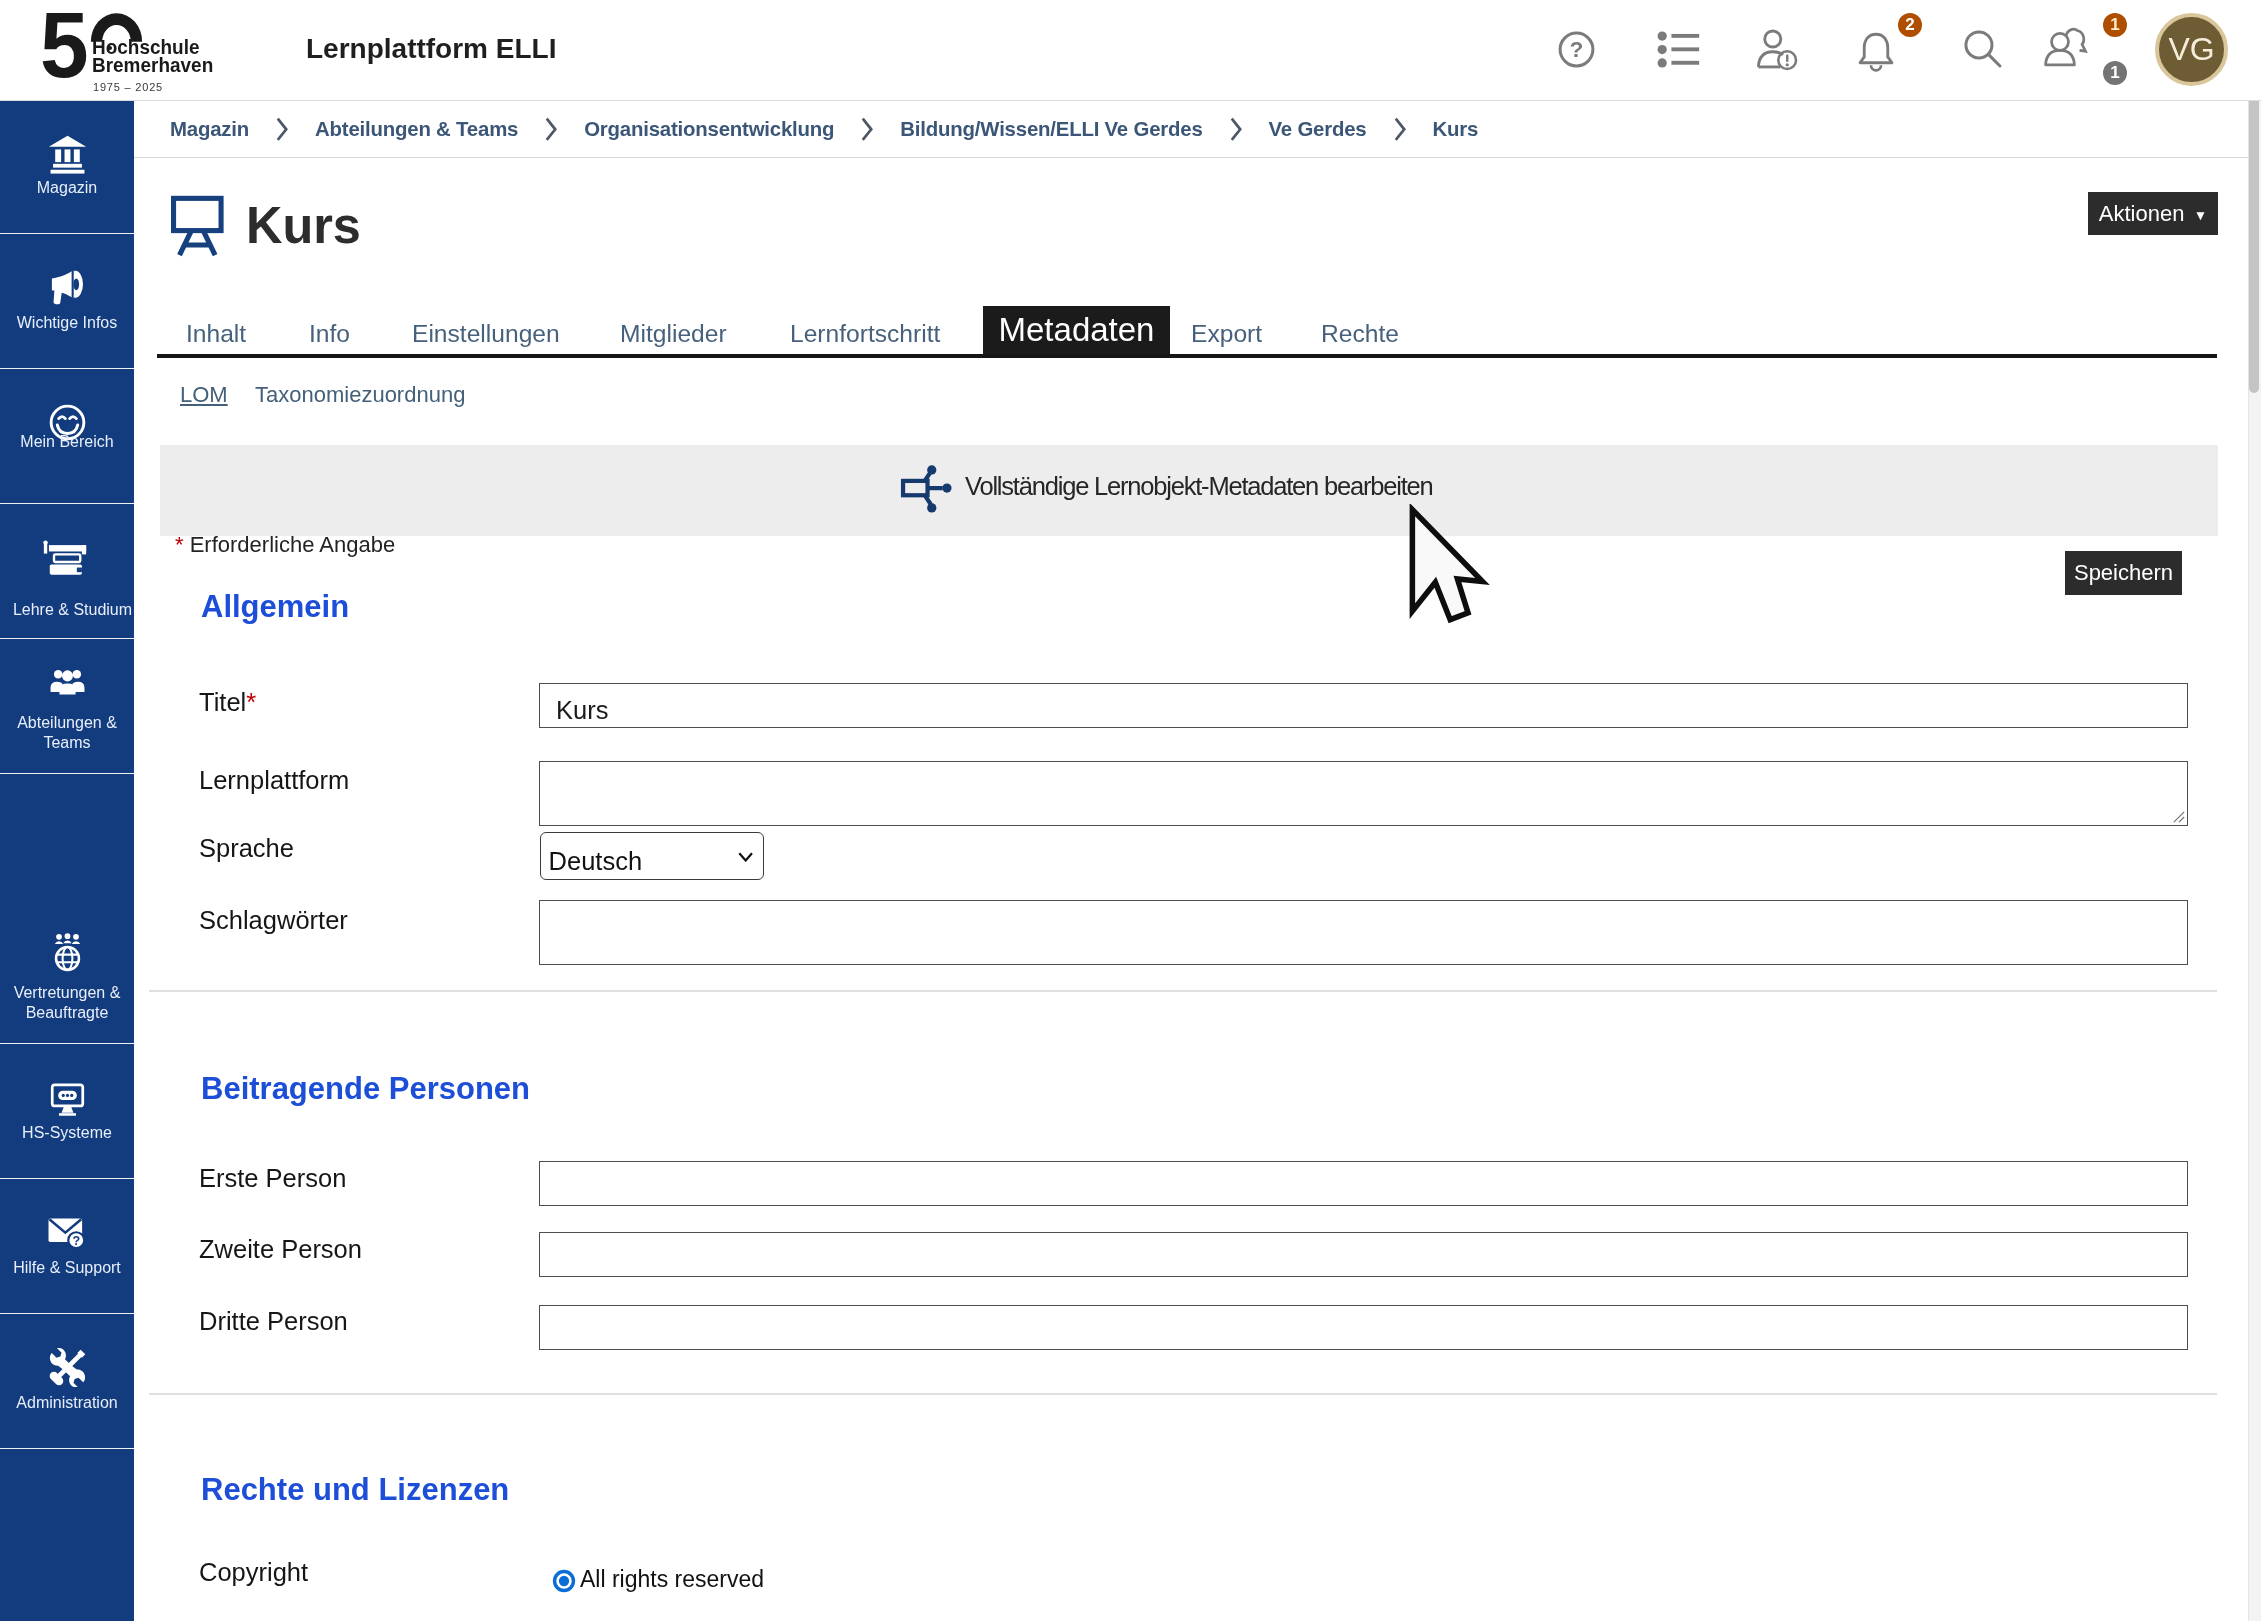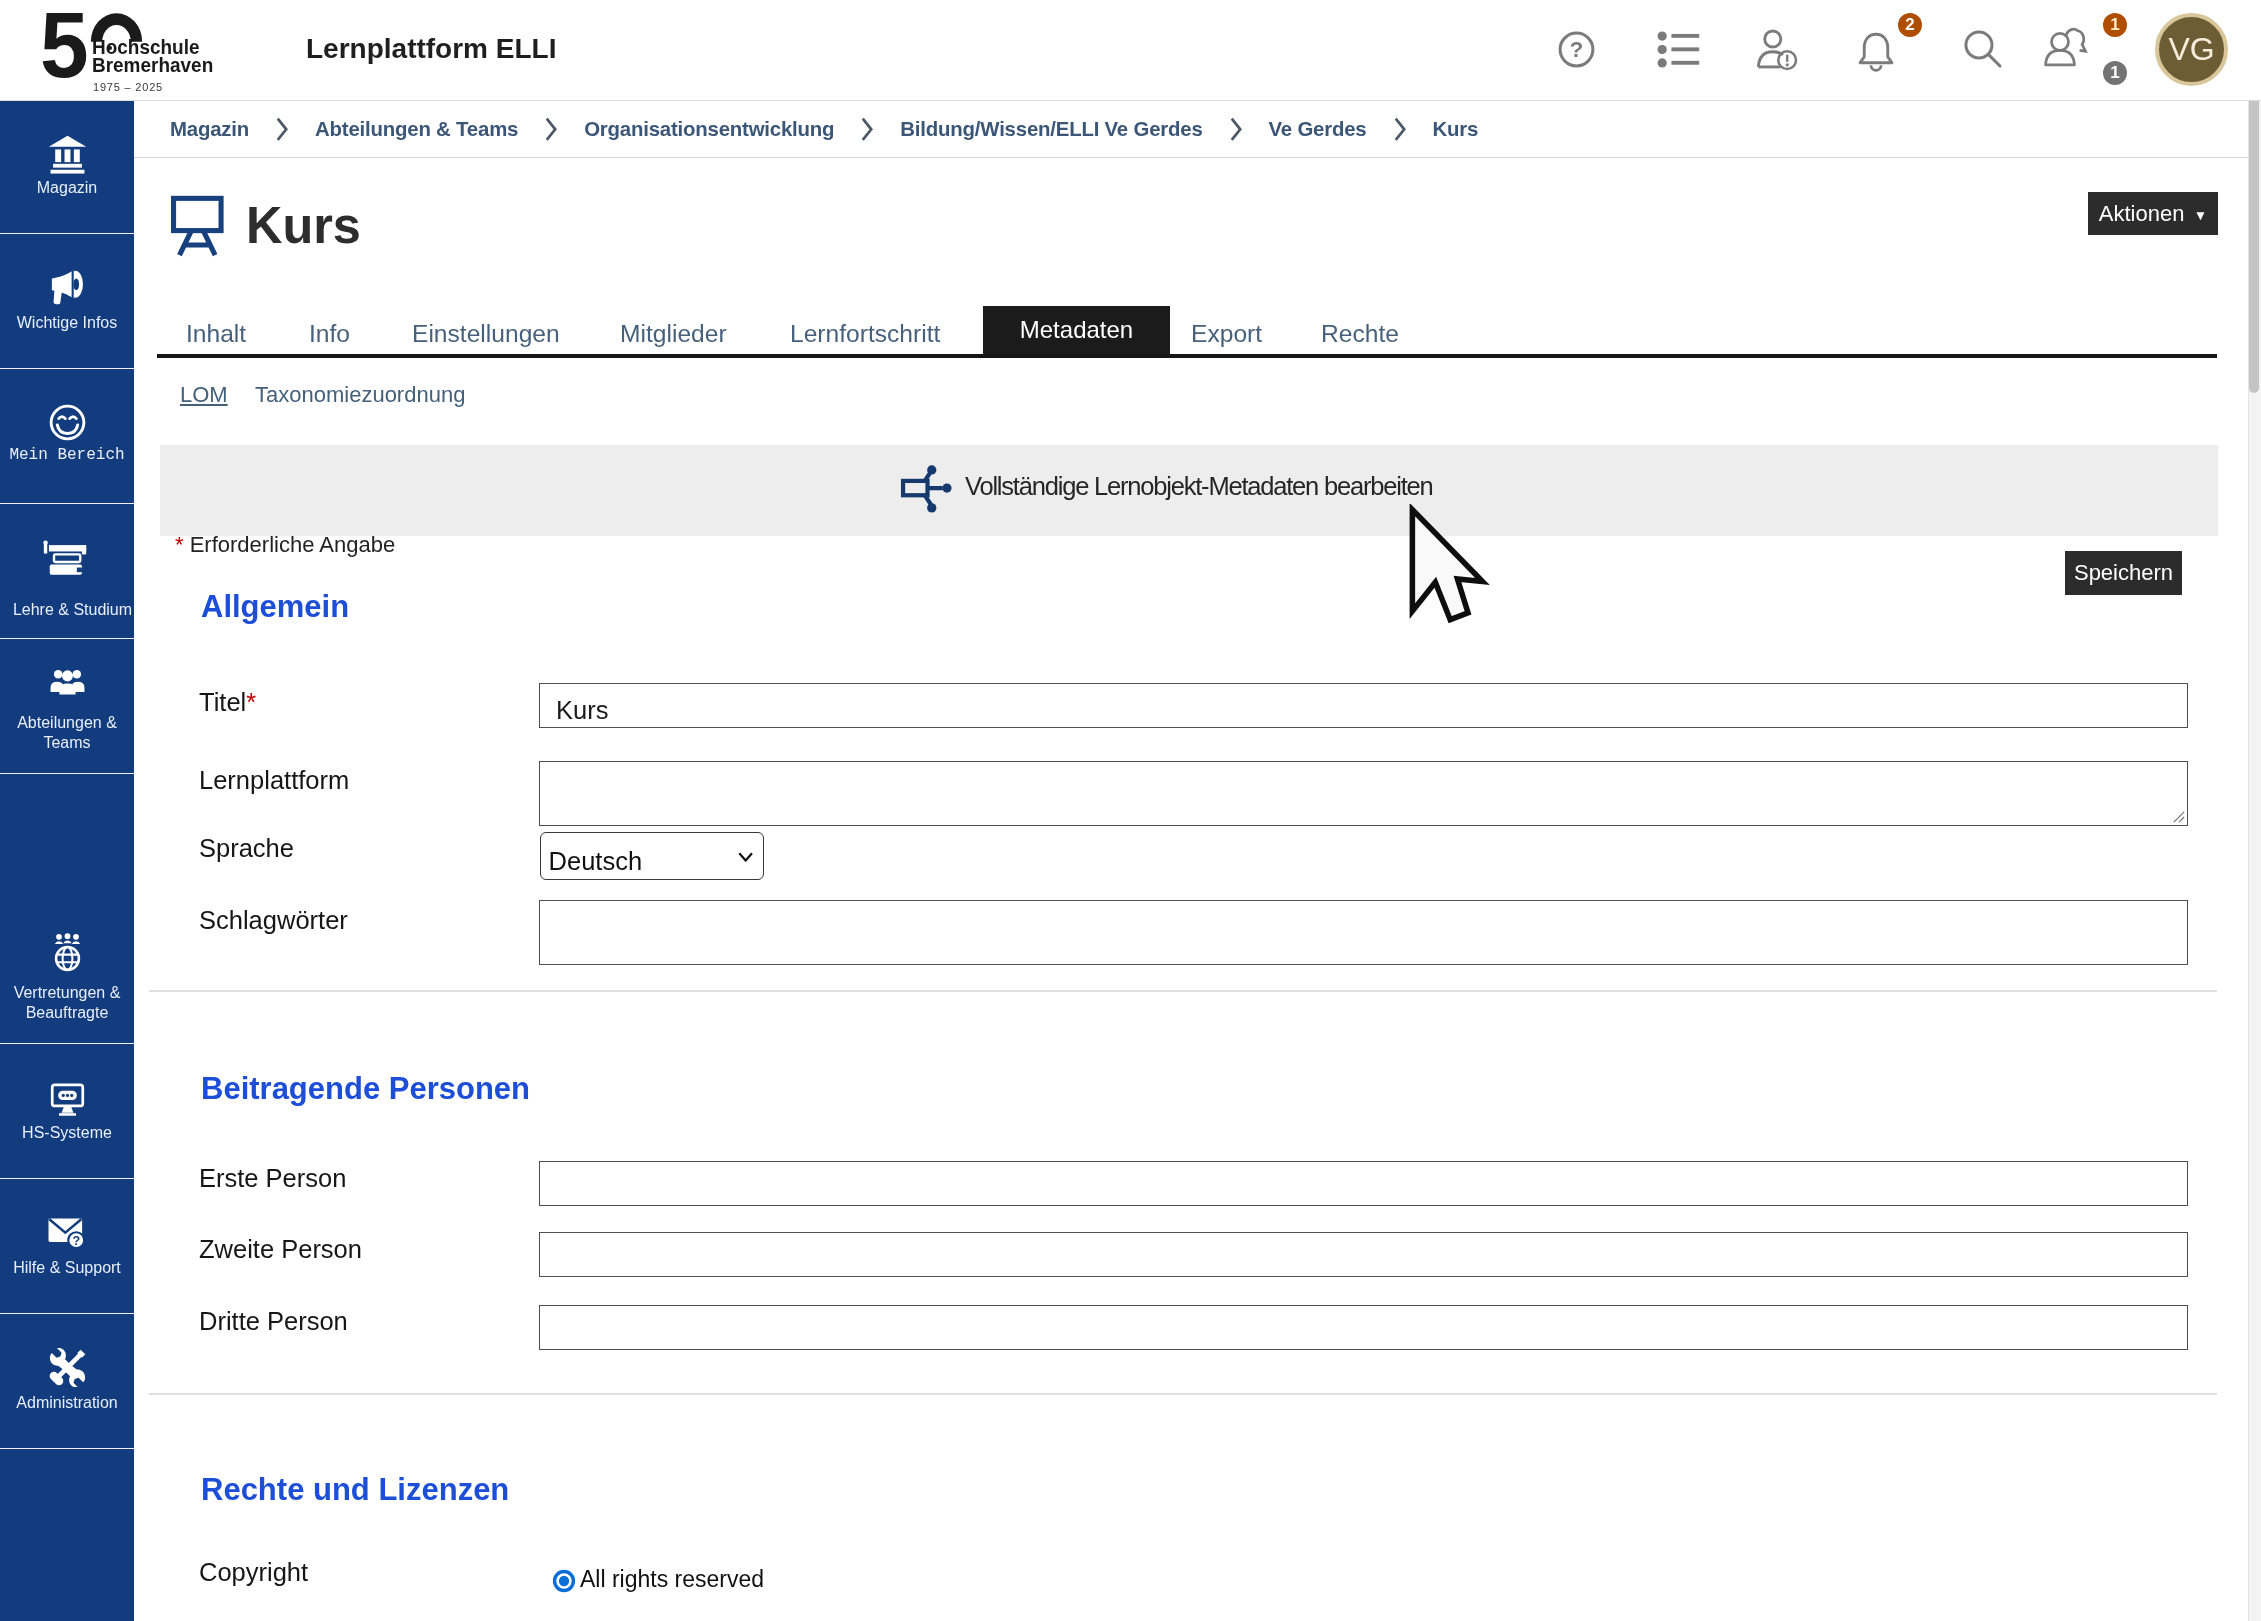--- a/index.html
+++ b/index.html
@@ -25,21 +25,21 @@
   #crumbs { position:absolute; left:36px; top:0; height:56px; display:flex; align-items:center; font-size:20.4px; font-weight:bold; color:#3c5677; white-space:nowrap; letter-spacing:-0.2px; }
   #crumbs svg.sep { margin:0 27px; }
 
   
   #kurstitle { position:absolute; left:246px; top:199px; font-size:52px; line-height:52px; font-weight:bold; color:#2d2d2d; transform:scaleX(0.97); transform-origin:left top;}
   #aktionen { position:absolute; left:2088px; top:192px; width:130px; height:43px; background:#2c2c2c; color:#fff; font-size:22px; text-align:center; line-height:43px; }
   #aktionen .car { font-size:13.6px; vertical-align:0.8px; padding-left:9.3px;}
 
   
   .tab { position:absolute; top:320px; font-size:24.6px; color:#47617c; }
-  #tabactive { position:absolute; left:983px; top:306px; width:187px; height:48px; background:#1b1b1b; color:#fff; font-size:24px; text-align:center; line-height:48px; }
+  #tabactive { position:absolute; left:983px; top:306px; width:187px; height:48px; background:#1b1b1b; color:#fff; font-size:33px; text-align:center; line-height:48px; }
   #tabline { position:absolute; left:157px; top:354px; width:2060px; height:4.2px; background:#161616; }
   .subtab { position:absolute; top:382px; font-size:22px; color:#44607a; }
 
   
   #banner { position:absolute; left:160px; top:445px; width:2058px; height:91px; background:#ededed; }
   #bannertext { position:absolute; left:965px; top:472px; font-size:25.5px; color:#262626; letter-spacing:-1.2px; }
 
   
   #req { position:absolute; left:175px; top:532px; font-size:22px; color:#232323; }
   #req .star { color:#c00000; }
@@ -148,21 +148,21 @@
     <div class="lbl abs" style="top:77px; width:134px;">Wichtige Infos</div>
   </div>
 
   <div class="sbitem" style="top:270px; height:133px;">
     <svg class="abs" style="left:48px; top:32px;" width="39" height="39" viewBox="0 0 46 46">
       <circle cx="23" cy="23" r="19.3" fill="none" stroke="#fff" stroke-width="3.4"></circle>
       <path d="M12.5 18.5 Q16.5 13.5 20.5 18.5" fill="none" stroke="#fff" stroke-width="3.2" stroke-linecap="round"></path>
       <path d="M25.5 18.5 Q29.5 13.5 33.5 18.5" fill="none" stroke="#fff" stroke-width="3.2" stroke-linecap="round"></path>
       <path d="M11 26 Q13 36 23 36 Q33 36 35 26" fill="none" stroke="#fff" stroke-width="3.6" stroke-linecap="round"></path>
     </svg>
-    <div class="lbl abs" style="top:75px; width:134px;font-family:Liberation Mono, monospace;">Mein Bereich</div>
+    <div class="lbl abs" style="top:61px; width:134px;">Mein Bereich</div>
   </div>
 
   <div class="sbitem" style="top:405px; height:133px;">
     <svg class="abs" style="left:43px; top:34px;" width="44" height="39" viewBox="0 0 52 46">
       <rect x="1" y="3" width="4" height="13" fill="#fff"></rect>
       <circle cx="3" cy="3" r="2.6" fill="#fff"></circle>
       <rect x="7" y="6" width="44" height="7.5" fill="#fff"></rect>
       <rect x="46" y="6" width="5" height="11" fill="#fff"></rect>
       <rect x="13" y="17" width="31" height="9" rx="1.5" fill="none" stroke="#fff" stroke-width="2.8"></rect>
       <rect x="8" y="29" width="38" height="12" rx="2" fill="#fff"></rect>

